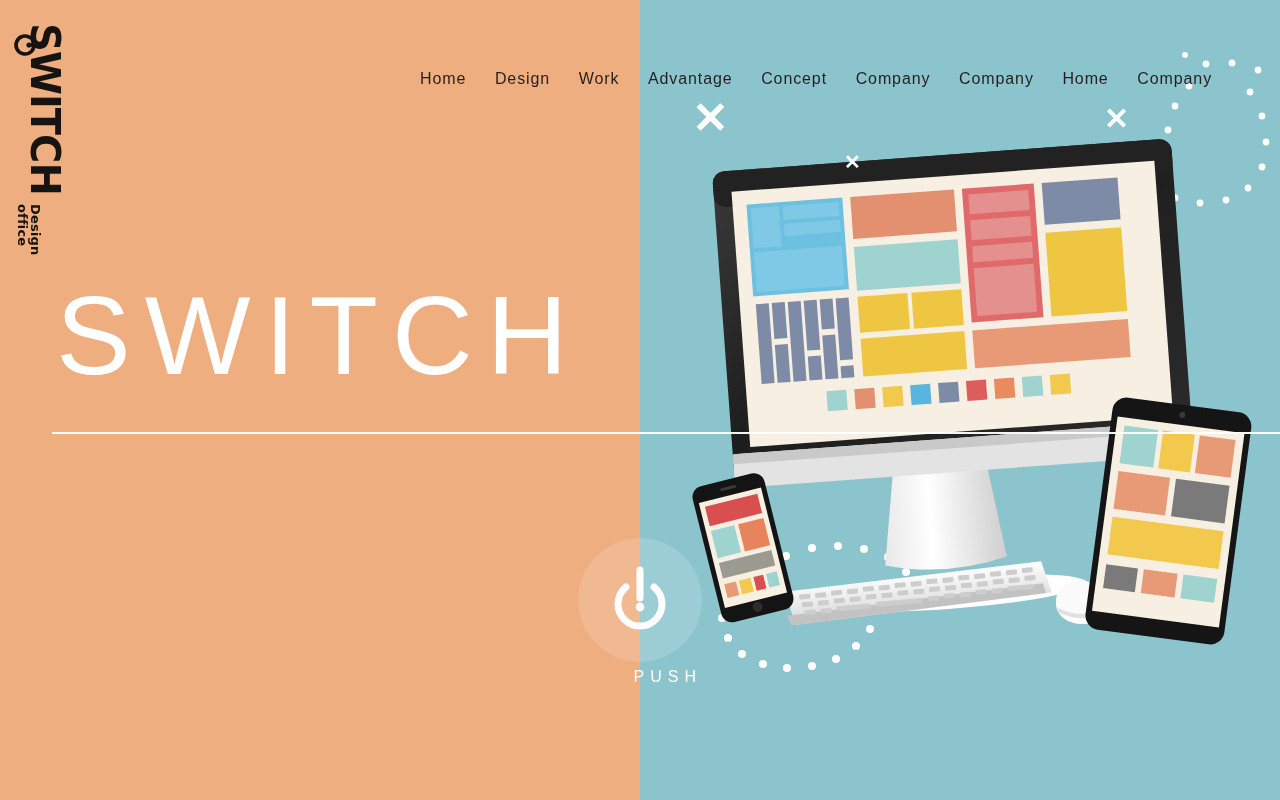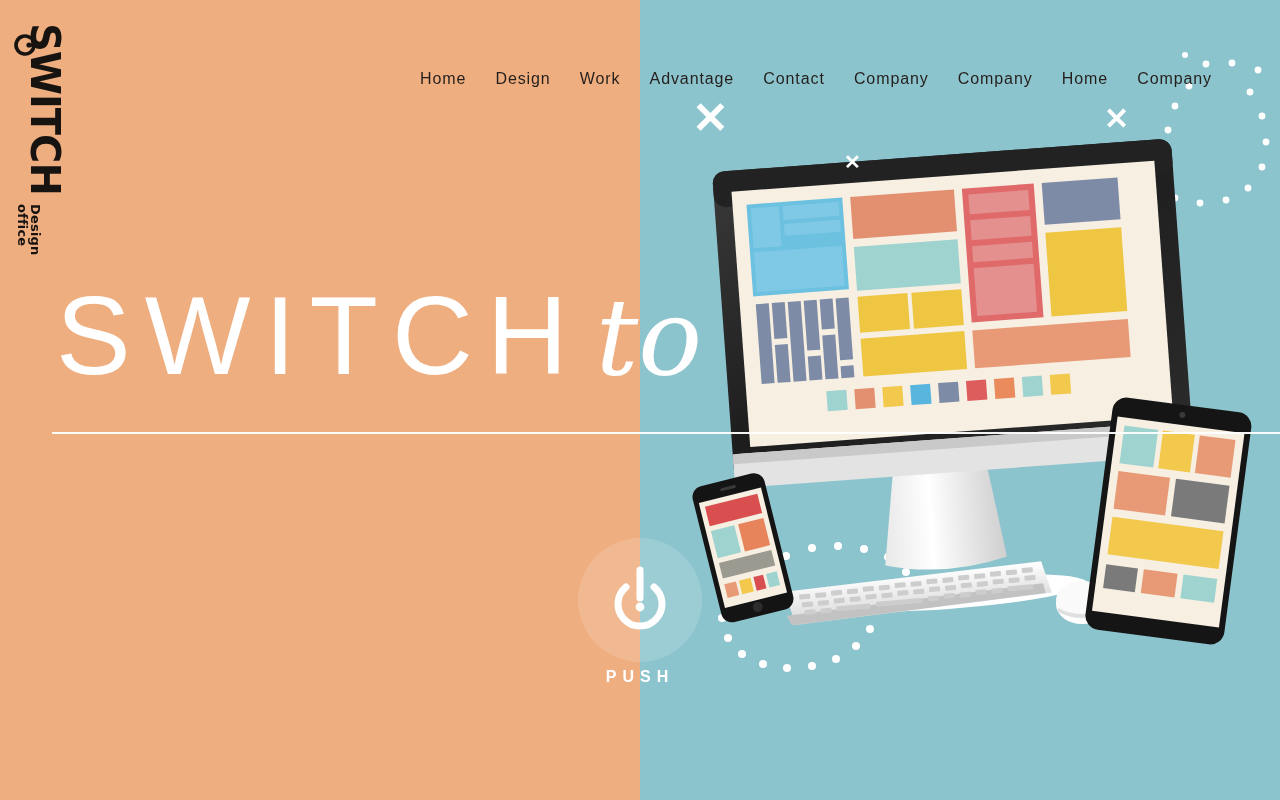--- a/index.html
+++ b/index.html
@@ -62,24 +62,23 @@
     font-style:italic; font-weight:400; font-size:106px; line-height:1;
     margin-left:14px;
   }
 
   
   .push-wrap { position:absolute; left:578px; top:538px; width:124px; height:156px; }
   .push-halo { position:absolute; left:0; top:0; width:124px; height:124px;
                border-radius:50%; background:rgba(255,255,255,.14); }
   .push-icon { position:absolute; left:27px; top:26px; width:70px; height:70px; }
   .push-label {
-    position:absolute; left:0; top:130px; width:124px; text-align:center;
+    position:absolute; left:0; top:130px; width:124px; text-align:right;
     color:#ffffff; font-size:16px; letter-spacing:6px;
     font-family:"Liberation Sans", sans-serif;
-    font-weight:bold;
   }
 
   
   .xmark { position:absolute; color:#ffffff; font-weight:700; line-height:1;
            font-family:"Liberation Sans", sans-serif; user-select:none; }
   .deco-svg { position:absolute; left:0; top:0; width:1280px; height:800px;
               pointer-events:none; }
 </style>
 </head>
 <body>
@@ -336,34 +335,33 @@
 
   <nav class="nav">
     <a href="#">Home</a>
       <span class="sp"></span>
     <a href="#">Design</a>
       <span class="sp"></span>
     <a href="#">Work</a>
       <span class="sp"></span>
     <a href="#">Advantage</a>
       <span class="sp"></span>
-    <a href="#">Contact</a>
+    <a href="#">Concept</a>
       <span class="sp"></span>
     <a href="#">Company</a>
       <span class="sp"></span>
     <a href="#">Company</a>
       <span class="sp"></span>
     <a href="#">Home</a>
       <span class="sp"></span>
     <a href="#">Company</a>
   </nav>
 
   <h1 class="headline">
     <span class="h-switch">SWITCH</span>
-    <span class="h-to">to</span>
   </h1>
 
   <span class="xmark" style="left:692px; top:96px;  font-size:44px;">✕</span>
   <span class="xmark" style="left:1104px;top:104px; font-size:30px;">✕</span>
   <span class="xmark" style="left:844px; top:152px; font-size:20px;">✕</span>
 
   <div class="push-wrap">
     <div class="push-halo"></div>
     <svg class="push-icon" viewBox="0 0 70 70">
       <path d="M21 23 A22 22 0 1 0 49 23" fill="none" stroke="#ffffff" stroke-width="7" stroke-linecap="round"></path>

